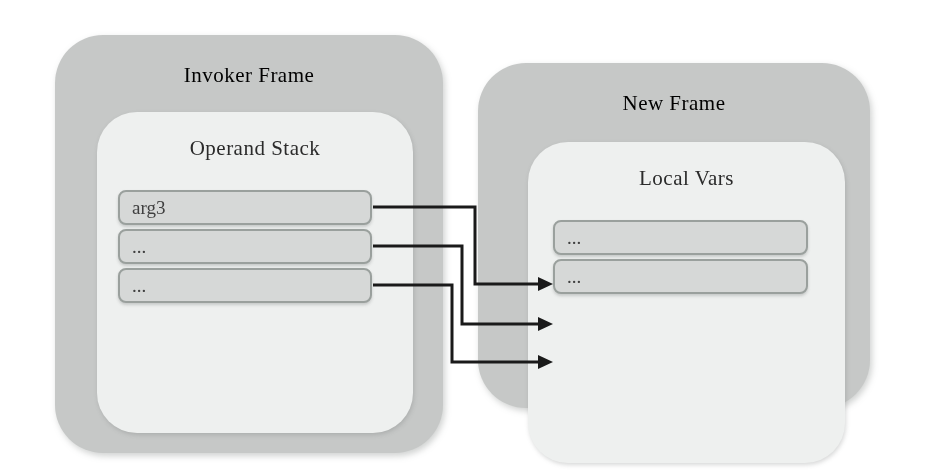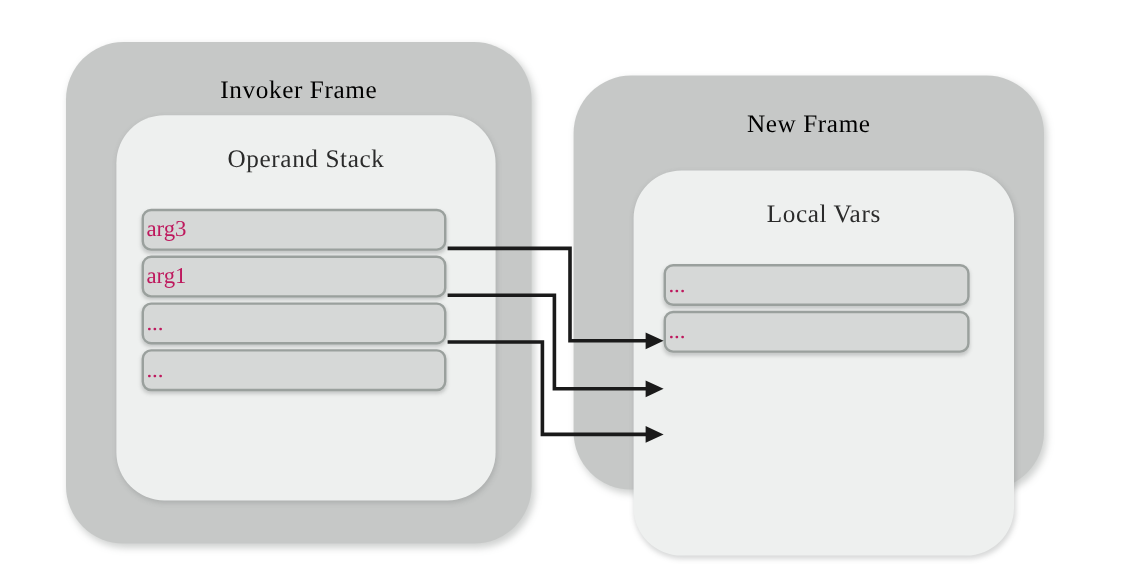--- a/index.html
+++ b/index.html
@@ -33,21 +33,21 @@
     font-size: 21px;
     letter-spacing: 0.5px;
     color: #000000;
   }
   .inner-panel {
     position: absolute;
     background: #eef0ef;
     border-radius: 40px;
     box-shadow: 1px 2px 4px rgba(100,104,102,0.25);
   }
-  #invoker-frame .inner-panel { left: 42px; top: 61px; width: 316px; height: 321px; }
+  #invoker-frame .inner-panel { left: 42px; top: 77px; width: 316px; height: 321px; }
   #new-frame     .inner-panel { left: 50px; top: 79px; width: 317px; height: 321px; }
   .panel-title {
     position: absolute;
     top: 24px;
     left: 0;
     width: 100%;
     text-align: center;
     font-size: 21px;
     letter-spacing: 0.5px;
     color: #2b2b2b;
@@ -61,22 +61,22 @@
   .stack-row {
     box-sizing: border-box;
     width: 100%;
     height: 35px;
     margin-bottom: 4px;
     background: #d6d8d7;
     border: 2px solid #9aa09d;
     border-radius: 8px;
     font-size: 19px;
     line-height: 31px;
-    padding-left: 2px;
-    color: #be185d;
+    padding-left: 12px;
+    color: #404040;
     box-shadow: 0 2px 3px rgba(110,114,112,0.3);
   }
   #arrow-layer {
     position: absolute;
     left: 0;
     top: 0;
     width: 942px;
     height: 473px;
     pointer-events: none;
   }
@@ -87,21 +87,20 @@
 <body>
 
 <div id="canvas">
 
   <div class="outer-frame" id="invoker-frame">
     <div class="frame-title">Invoker Frame</div>
     <div class="inner-panel">
       <div class="panel-title">Operand Stack</div>
       <div class="rows">
         <div class="stack-row">arg3</div>
-        <div class="stack-row">arg1</div>
         <div class="stack-row">...</div>
         <div class="stack-row">...</div>
       </div>
     </div>
   </div>
 
   <div class="outer-frame" id="new-frame">
     <div class="frame-title">New Frame</div>
     <div class="inner-panel">
       <div class="panel-title">Local Vars</div>

